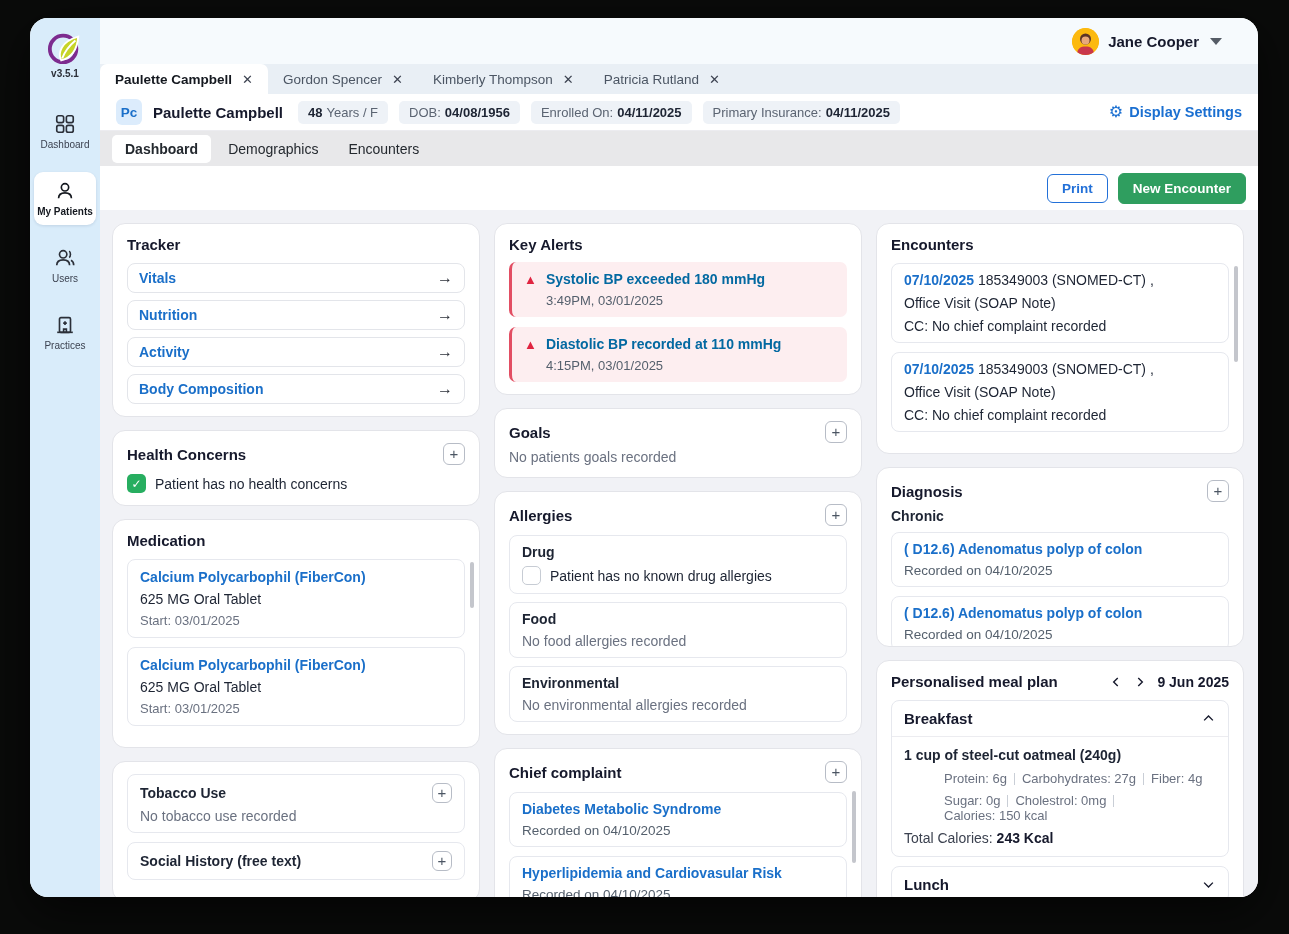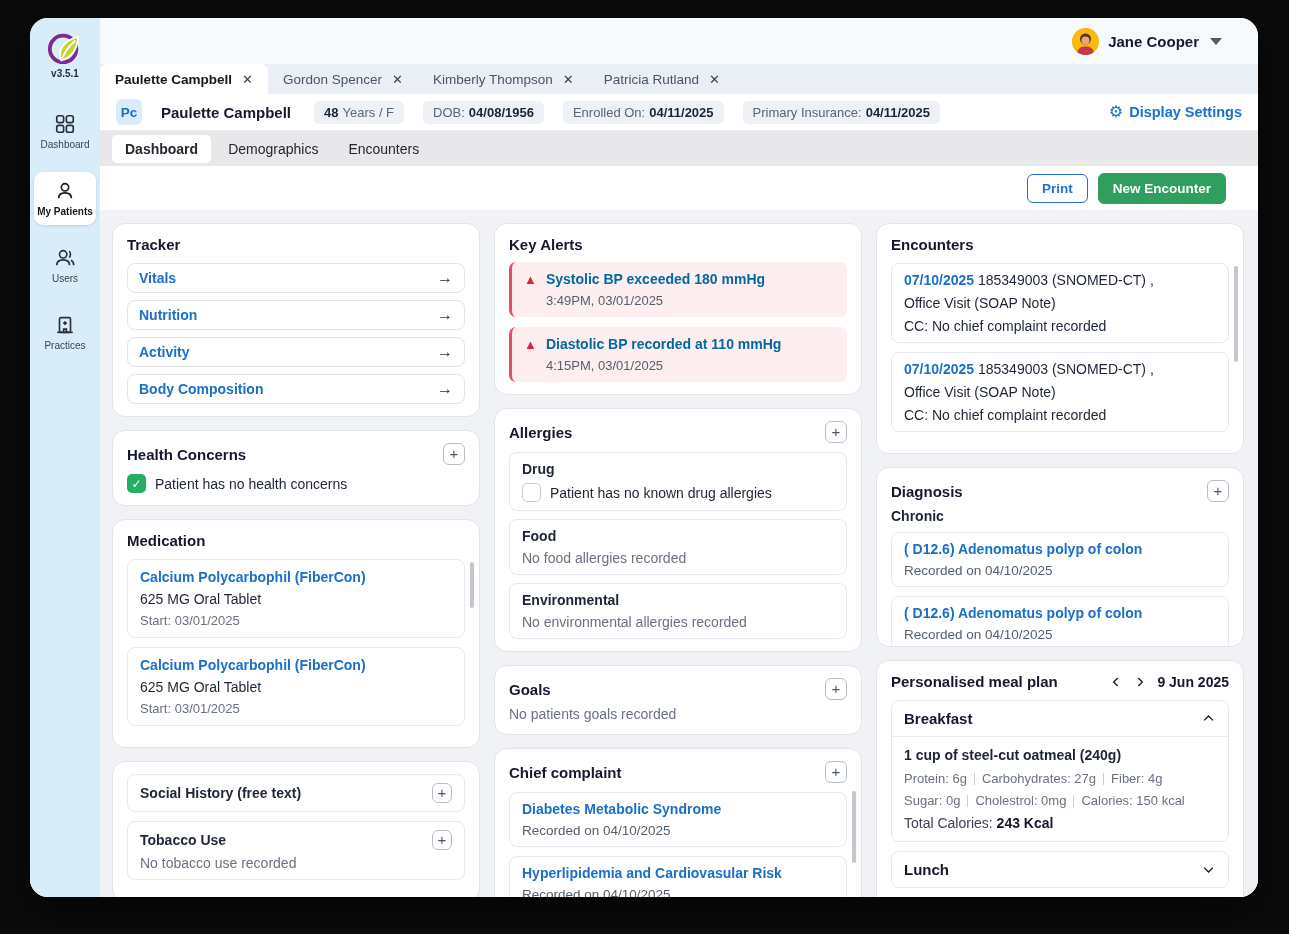--- a/index.html
+++ b/index.html
@@ -52,21 +52,21 @@
   .patient-tabs { height:30px; background:#e9eff5; display:flex; align-items:stretch; flex:0 0 30px; }
   .ptab {
     display:flex; align-items:center; gap:10px; padding:0 15px;
     font-size:13.5px; color:#4b5563; cursor:pointer; white-space:nowrap;
   }
   .ptab.active { background:#ffffff; border-radius:7px 7px 0 0; font-weight:700; color:#14181f; }
   .tab-close { font-size:13px; color:#3c4250; cursor:pointer; line-height:1; }
 
   .patient-bar {
     height:37px; background:#fff; border-bottom:1px solid #ececf0;
-    display:flex; align-items:center; padding:0 16px; gap:19px; flex:0 0 37px;
+    display:flex; align-items:center; padding:0 16px; gap:11px; flex:0 0 37px;
   }
   .pt-initials {
     width:26px; height:26px; border-radius:6px; background:#dcecfc; color:#1a6fc9;
     font-size:13.5px; font-weight:700; display:flex; align-items:center; justify-content:center;
   }
   .pt-name { font-size:15px; font-weight:700; color:#16192c; margin-right:4px; }
   .pill {
     background:#eef2f7; border-radius:5px; padding:4px 10px; font-size:13px;
     color:#1d2433; display:flex; gap:4px; align-items:center; white-space:nowrap;
   }
@@ -77,21 +77,21 @@
     color:#1a6fd1; font-size:14.5px; font-weight:600; cursor:pointer;
   }
   .gear-glyph { font-size:16px; line-height:1; }
 
   .subtabs { height:35px; background:#e8e8ea; display:flex; align-items:center; padding:0 12px; gap:4px; flex:0 0 35px; }
   .stab { font-size:14px; color:#24292f; padding:6px 13px; cursor:pointer; border-radius:5px; }
   .stab.active { background:#fff; font-weight:600; }
 
   .actions-row {
     height:44px; background:#fff; display:flex; align-items:center;
-    justify-content:flex-end; gap:10px; padding:0 32px; flex:0 0 44px;
+    justify-content:flex-end; gap:10px; padding:0 12px; flex:0 0 44px;
   }
   .btn-print {
     background:#fff; border:1px solid #2270d8; color:#2270d8; font-weight:600;
     font-size:13.5px; padding:6px 14px; border-radius:6px; cursor:pointer;
     font-family:inherit;
   }
   .btn-new-encounter {
     background:#2f9e5f; border:1px solid #2f9e5f; color:#fff; font-weight:600;
     font-size:13.5px; padding:7px 14px; border-radius:6px; cursor:pointer;
     font-family:inherit;
@@ -183,21 +183,21 @@
   .mp-date { font-size:14px; color:#16192c; font-weight:600; }
   .chev-btn { cursor:pointer; display:flex; align-items:center; }
   .meal-box { border:1px solid #e6e8ee; border-radius:8px; margin-bottom:9px; overflow:hidden; }
   .meal-header {
     display:flex; align-items:center; justify-content:space-between;
     padding:9px 12px; cursor:pointer; font-size:15px; font-weight:700; color:#16192c;
   }
   .meal-header.open { border-bottom:1px solid #ececf0; }
   .meal-body { padding:10px 12px; }
   .meal-item-name { font-size:14px; font-weight:600; margin-bottom:8px; }
-  .macro-line { font-size:13px; color:#6a7180; margin-bottom:7px; display:flex; align-items:center; flex-wrap:wrap; }
+  .macro-line { font-size:13px; color:#6a7180; margin-bottom:7px; display:flex; align-items:center; flex-wrap:wrap;margin-left:40px; }
   .sep { display:inline-block; width:1px; height:12px; background:#c9ced6; margin:0 7px; }
   .total-line { font-size:14px; color:#3c4250; margin-top:4px; }
   .total-line b { color:#16192c; }
 
   .scroll-thumb { position:absolute; right:5px; width:4px; background:#c4c6cc; border-radius:2px; cursor:pointer; }
 </style>
 </head>
 <body>
 
 <div class="window">
@@ -379,31 +379,31 @@
             <div class="med-name link">Calcium Polycarbophil (FiberCon)</div>
             <div class="med-dose">625 MG Oral Tablet</div>
             <div class="med-start">Start: 03/01/2025</div>
           </div>
           <div class="scroll-thumb" style="top:42px;height:46px;"></div>
         </div>
 
         <div class="card">
           <div class="sh-box">
             <div class="sh-head">
+              <span class="sh-label">Tobacco Use</span>
+              <span class="plus-btn"></span>
+            </div>
+            <div class="sh-value muted">No tobacco use recorded</div>
+          </div>
+          <div class="sh-box">
+            <div class="sh-head">
               <span class="sh-label">Social History (free text)</span>
               <span class="plus-btn"></span>
             </div>
 
-          </div>
-          <div class="sh-box">
-            <div class="sh-head">
-              <span class="sh-label">Tobacco Use</span>
-              <span class="plus-btn"></span>
-            </div>
-            <div class="sh-value muted">No tobacco use recorded</div>
           </div>
 
         </div>
       </div>
 
       <div class="col">
 
         <div class="card">
           <div class="card-head" style="">
             <span class="card-title">Key Alerts</span>
@@ -415,20 +415,28 @@
             </div>
             <div class="alert-time">3:49PM, 03/01/2025</div>
           </div>
           <div class="alert-box">
             <div class="alert-line">
               <span class="alert-tri">▲</span>
               <span class="alert-msg">Diastolic BP recorded at 110 mmHg</span>
             </div>
             <div class="alert-time">4:15PM, 03/01/2025</div>
           </div>
+        </div>
+
+        <div class="card">
+          <div class="card-head" style="margin-bottom:6px;">
+            <span class="card-title">Goals</span>
+            <span class="plus-btn"></span>
+          </div>
+          <div class="al-text muted">No patients goals recorded</div>
         </div>
 
         <div class="card">
           <div class="card-head">
             <span class="card-title">Allergies</span>
             <span class="plus-btn"></span>
           </div>
           <div class="al-box">
             <div class="al-label">Drug</div>
             <div class="check-row">
@@ -437,28 +445,20 @@
             </div>
           </div>
           <div class="al-box">
             <div class="al-label">Food</div>
             <div class="al-text muted">No food allergies recorded</div>
           </div>
           <div class="al-box">
             <div class="al-label">Environmental</div>
             <div class="al-text muted">No environmental allergies recorded</div>
           </div>
-        </div>
-
-        <div class="card">
-          <div class="card-head" style="margin-bottom:6px;">
-            <span class="card-title">Goals</span>
-            <span class="plus-btn"></span>
-          </div>
-          <div class="al-text muted">No patients goals recorded</div>
         </div>
 
         <div class="card">
           <div class="card-head">
             <span class="card-title">Chief complaint</span>
             <span class="plus-btn"></span>
           </div>
           <div class="li-box">
             <div class="li-name link">Diabetes Metabolic Syndrome</div>
             <div class="li-sub">Recorded on 04/10/2025</div>

